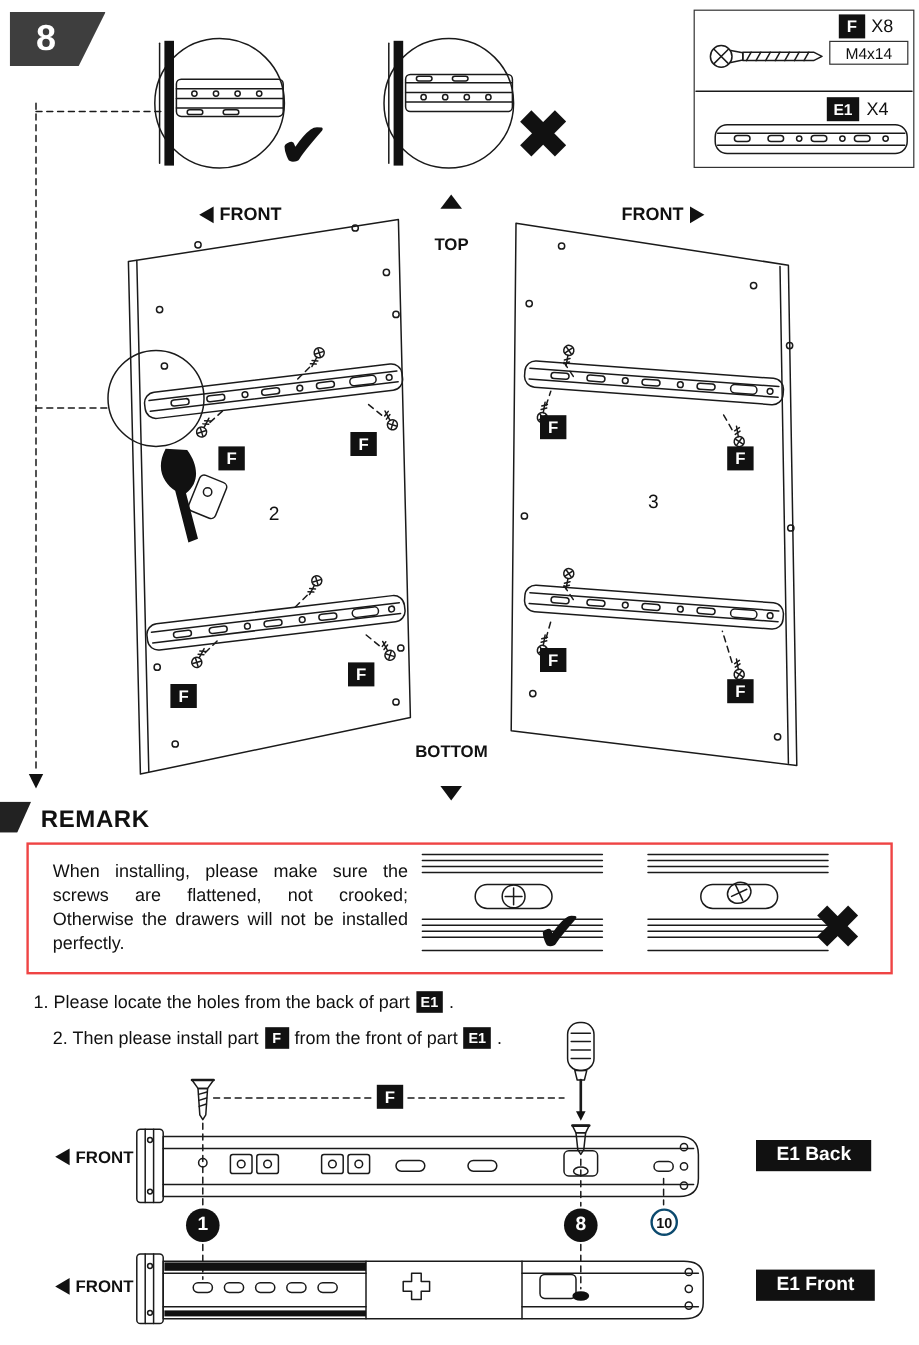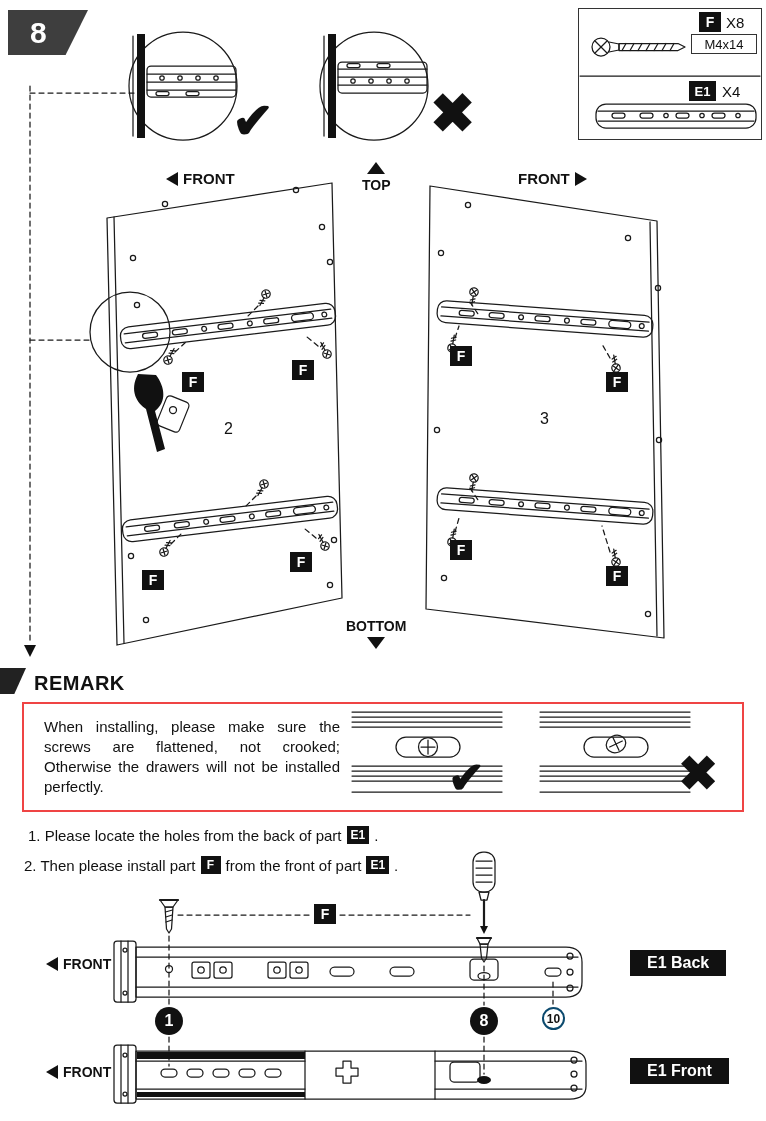--- a/index.html
+++ b/index.html
@@ -11,21 +11,21 @@
   svg.art .d{stroke-dasharray:5 4}
   svg.art .w2{stroke-width:2.2}
   .ov{position:absolute}
   .step{position:absolute;left:8px;top:10px;width:80px;height:45px;background:#3e3e3e;color:#fff;
         font-size:30px;font-weight:bold;display:flex;align-items:center;padding-left:22px;
         clip-path:polygon(0 0,100% 0,72% 100%,0 100%)}
   .badge{background:#111;color:#fff;font-weight:bold;display:flex;align-items:center;justify-content:center}
   .fbadge{width:22px;height:20px;font-size:14px}
   .tag{background:#111;color:#fff;font-weight:bold;font-size:16px;padding:4px 17px;white-space:nowrap}
   .lblrow{display:flex;align-items:center;gap:5px;font-weight:bold;font-size:15px}
-  .lblcol{display:flex;flex-direction:column;align-items:center;gap:3px;font-weight:bold;font-size:14px}
+  .lblcol{display:flex;flex-direction:column;align-items:center;gap:21px;font-weight:bold;font-size:14px}
   .tri-left{width:0;height:0;border-top:7px solid transparent;border-bottom:7px solid transparent;border-right:12px solid #111}
   .tri-right{width:0;height:0;border-top:7px solid transparent;border-bottom:7px solid transparent;border-left:12px solid #111}
   .tri-up{width:0;height:0;border-left:9px solid transparent;border-right:9px solid transparent;border-bottom:12px solid #111}
   .tri-down{width:0;height:0;border-left:9px solid transparent;border-right:9px solid transparent;border-top:12px solid #111}
   .mark{position:absolute;font-weight:bold;line-height:1;color:#111}
   .panelnum{position:absolute;font-size:16px}
   .partsbox{position:absolute;left:578px;top:8px;width:184px;height:132px;border:1.5px solid #333}
   .sizebox{position:absolute;border:1px solid #333;font-size:13px;display:flex;align-items:center;justify-content:center}
   .flag{position:absolute;left:0;top:668px;width:26px;height:26px;background:#222;
         clip-path:polygon(0 0,100% 0,55% 100%,0 100%)}
@@ -365,21 +365,21 @@
     <div class="remarktext">When installing, please make sure the screws are flattened, not crooked; Otherwise the drawers will not be installed perfectly.</div>
   </div>
   <div class="mark" style="left:448px;top:756px;font-size:44px">✔</div>
   <div class="mark" style="left:678px;top:750px;font-size:48px">✖</div>
 
   <div class="instr" style="left:28px;top:826px">
     <span>1. Please locate the holes from the back of part</span>
     <span class="ib">E1</span>
     <span>.</span>
   </div>
-  <div class="instr" style="left:24px;top:856px">
+  <div class="instr" style="left:44px;top:856px">
     <span>2. Then please install part</span>
     <span class="ib">F</span>
     <span>from the front of part</span>
     <span class="ib">E1</span>
     <span>.</span>
   </div>
 
   <div class="badge fbadge ov" style="left:314px;top:904px">F</div>
   <div class="lblrow ov" style="left:46px;top:956px;font-size:14px">
     <span class="tri-left"></span>

